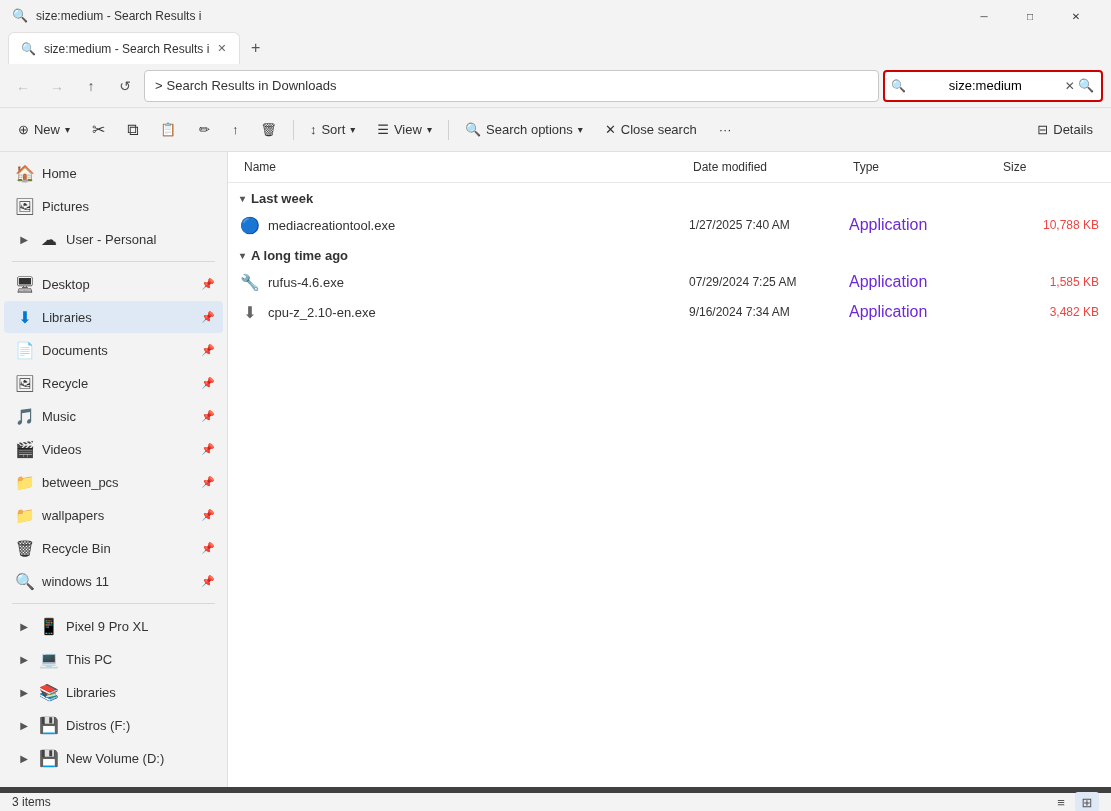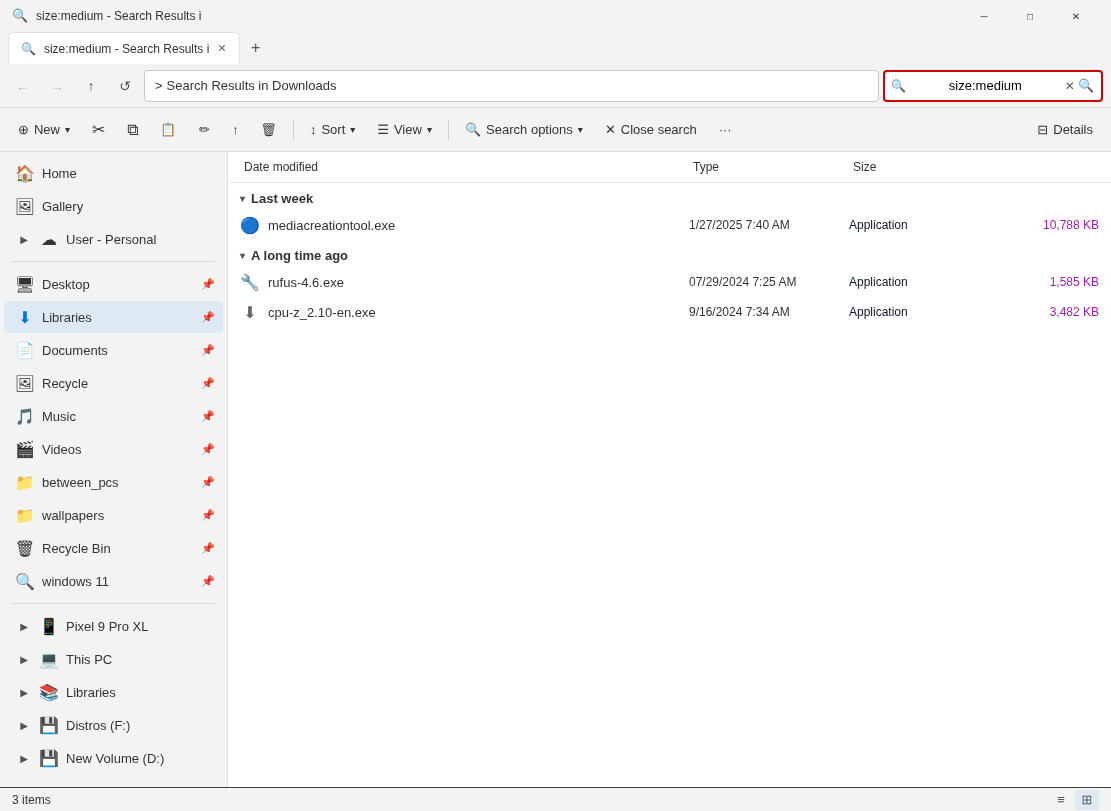--- a/index.html
+++ b/index.html
@@ -162,28 +162,28 @@
       display: grid;
       grid-template-columns: 1fr 160px 150px 100px;
       padding: 4px 12px;
       align-items: center;
       cursor: pointer;
       height: 30px;
     }
     .file-name { display: flex; align-items: center; gap: 8px; font-size: 13px; color: #333; }
     .file-icon { width: 20px; height: 20px; display: flex; align-items: center; justify-content: center; font-size: 16px; flex-shrink: 0; }
     .file-date { font-size: 12px; color: #333; }
-    .file-type { font-size: 12px; color: #0f172a; }
-    .file-size { font-size: 12px; color: #a21caf; text-align: right; }
+    .file-type { font-size: 16px; color: #6d28d9; }
+    .file-size { font-size: 12px; color: #ef4444; text-align: right; }
 
     
     .status-bar {
       height: 24px;
       background: #f3f3f3;
-      border-top: 1px solid #404040;
+      border-top: 6px solid #404040;
       display: flex;
       align-items: center;
       padding: 0 12px;
       justify-content: space-between;
       flex-shrink: 0;
     }
     .status-text { font-size: 12px; color: #333; }
     .status-views { display: flex; gap: 2px; }
     .view-btn { width: 24px; height: 20px; display: flex; align-items: center; justify-content: center; cursor: pointer; border-radius: 3px; font-size: 13px; color: #555; }
     .view-btn.active { background: #dfe9f5; }
@@ -291,21 +291,21 @@
 
 <div class="main">
 
   <div class="sidebar">
     <div class="sidebar-item">
       <span class="sidebar-icon">🏠</span>
       <span>Home</span>
     </div>
     <div class="sidebar-item">
       <span class="sidebar-icon">🖼</span>
-      <span>Gallery</span>
+      <span>Pictures</span>
     </div>
     <div class="sidebar-item">
       <span class="expand-btn">▶</span>
       <span class="sidebar-icon">☁</span>
       <span>User - Personal</span>
     </div>
     <div class="sidebar-divider"></div>
     <div class="sidebar-item">
       <span class="sidebar-icon">🖥</span>
       <span>Desktop</span>
@@ -380,20 +380,21 @@
     <div class="sidebar-item">
       <span class="expand-btn">▶</span>
       <span class="sidebar-icon">💾</span>
       <span>New Volume (D:)</span>
     </div>
   </div>
 
   <div class="content">
 
     <div class="content-header">
+      <div class="col-header">Name</div>
       <div class="col-header">Date modified</div>
       <div class="col-header">Type</div>
       <div class="col-header">Size</div>
     </div>
 
     <div class="group-header">
       <span class="group-chevron">▾</span>
       <span>Last week</span>
     </div>
     <div class="file-row">

